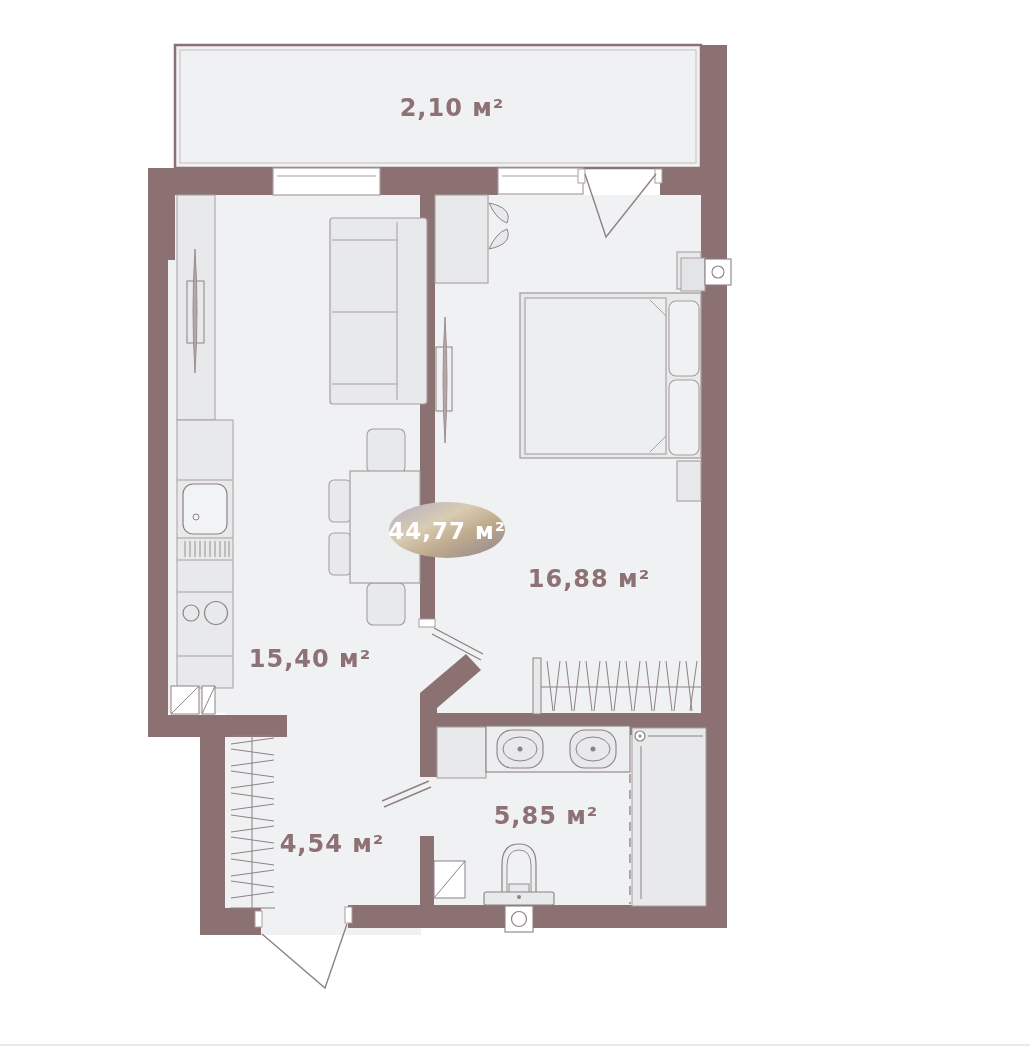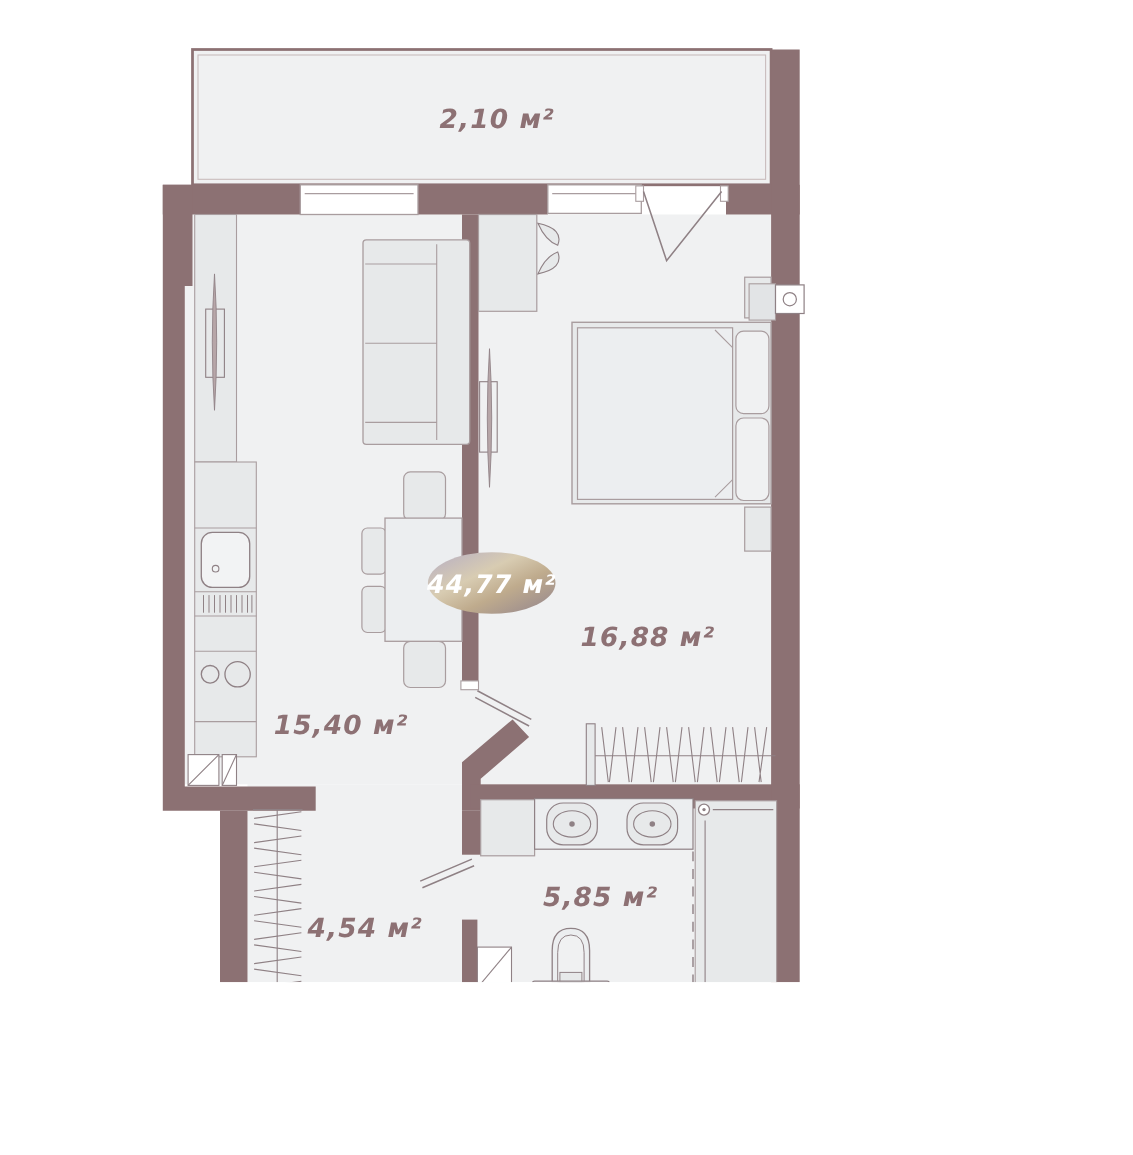--- a/index.html
+++ b/index.html
@@ -1,17 +1,17 @@
 <!DOCTYPE html>
 <html><head>
 <meta charset="utf-8">
 <style>
   html,body{margin:0;padding:0;background:#ffffff;}
-  .stage{position:relative;width:1030px;height:893px;background:#ffffff;overflow:hidden;
-         font-family:"DejaVu Sans","Liberation Sans",sans-serif;font-style:italic;}
+  .stage{position:relative;width:1030px;height:1050px;background:#ffffff;overflow:hidden;
+         font-family:"DejaVu Sans","Liberation Sans",sans-serif;}
   svg{display:block}
   .room-label{font-family:"DejaVu Sans","Liberation Sans",sans-serif;
               font-weight:bold;font-size:24px;fill:#8d7174;letter-spacing:1px;}
   .badge-label{font-family:"DejaVu Sans","Liberation Sans",sans-serif;
                font-weight:bold;font-size:23px;fill:#ffffff;letter-spacing:1px;}
 </style>
 </head>
 <body>
 
 <div class="stage">

